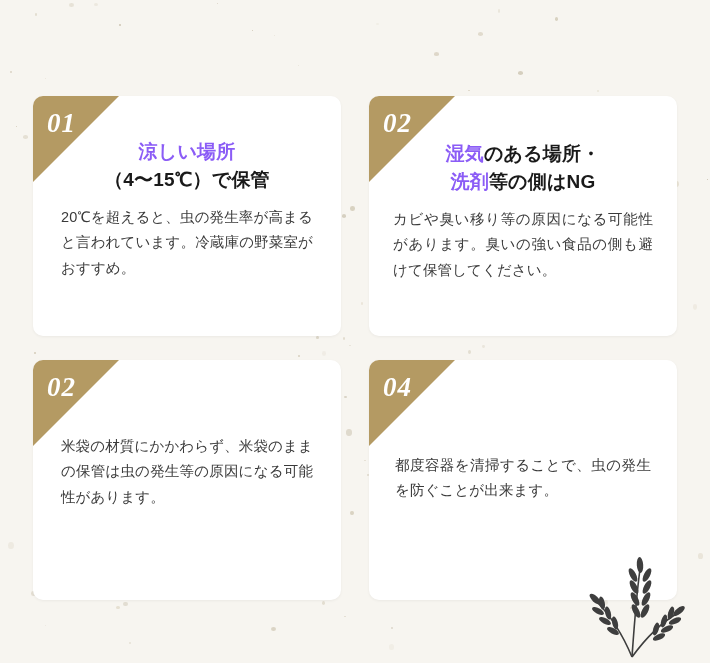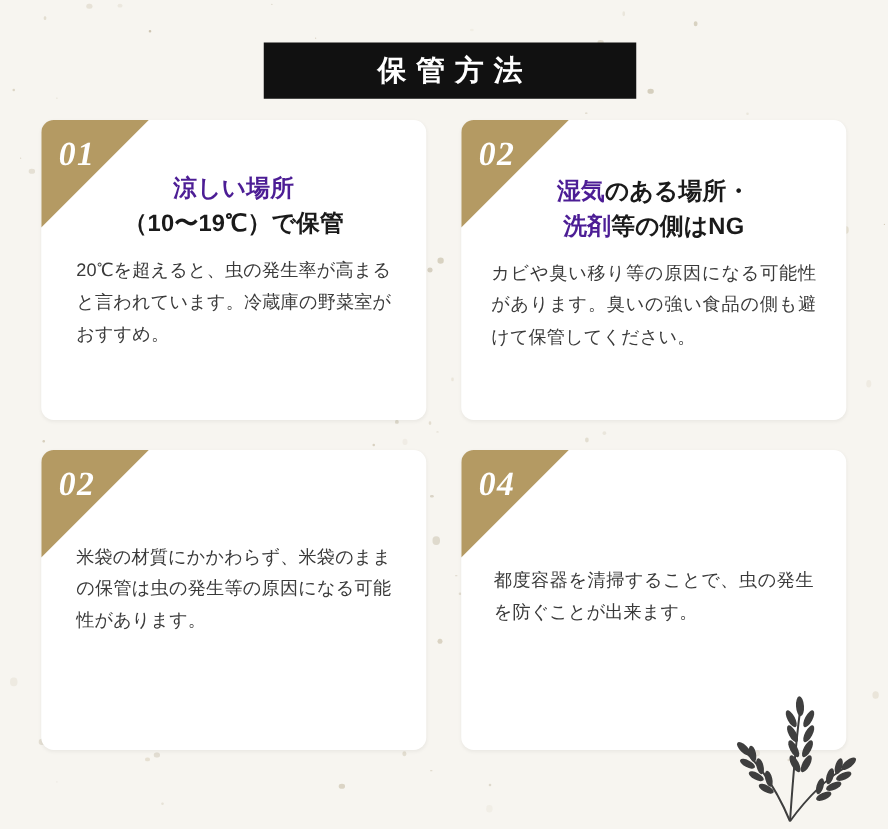--- a/index.html
+++ b/index.html
@@ -99,21 +99,21 @@
   .headline {
     text-align: center;
     font-size: 19px;
     font-weight: bold;
     line-height: 1.45;
     color: #1a1a1a;
     margin: 0 0 12px 0;
     letter-spacing: 0.2px;
   }
   .headline .hl {
-    color: #4c1d95;
+    color: #8b5cf6;
   }
   .body-text {
     font-size: 14.5px;
     line-height: 1.75;
     color: #3a3a3a;
     margin: 0;
     text-align: justify;
     letter-spacing: 0.1px;
   }
   
@@ -300,33 +300,30 @@
       <div class="speck" style="width: 2.5px; height: 2px; left: 390.8px; top: 627.3px; background: rgb(185, 174, 149); opacity: 0.4;"></div>
       <div class="speck" style="width: 2.7px; height: 2.4px; left: 343.9px; top: 395.7px; background: rgb(185, 174, 149); opacity: 0.45;"></div>
       <div class="speck" style="width: 2.8px; height: 2.9px; left: 376.2px; top: 325.6px; background: rgb(201, 191, 168); opacity: 0.24;"></div>
       <div class="speck" style="width: 1.8px; height: 2.1px; left: 242.7px; top: 319.1px; background: rgb(185, 174, 149); opacity: 0.64;"></div>
       <div class="speck" style="width: 1.7px; height: 1.7px; left: 493.6px; top: 507.5px; background: rgb(201, 191, 168); opacity: 0.2;"></div>
       <div class="speck" style="width: 4.1px; height: 2.8px; left: 429.7px; top: 198.9px; background: rgb(185, 174, 149); opacity: 0.52;"></div>
       <div class="speck" style="width: 4.9px; height: 6.5px; left: 275.3px; top: 369.2px; background: rgb(222, 214, 196); opacity: 0.69;"></div>
       <div class="speck" style="width: 1.2px; height: 1.3px; left: 457.7px; top: 481.4px; background: rgb(207, 198, 178); opacity: 0.43;"></div>
     </div>
 
-  <div class="title-bar">
-    <span class="title-text">保管方法</span>
-  </div>
 
   <div class="cards">
 
     <div class="card c1">
       <div class="corner"></div>
       <div class="num">01</div>
       <div class="card-inner">
         <h3 class="headline">
           <span class="hl">涼しい場所</span><br>
-          <span>（10〜19℃）で保管</span>
+          <span>（4〜15℃）で保管</span>
         </h3>
         <p class="body-text">20℃を超えると、虫の発生率が高まると言われています。冷蔵庫の野菜室がおすすめ。</p>
       </div>
     </div>
 
     <div class="card c2">
       <div class="corner"></div>
       <div class="num">02</div>
       <div class="card-inner">
         <h3 class="headline">

